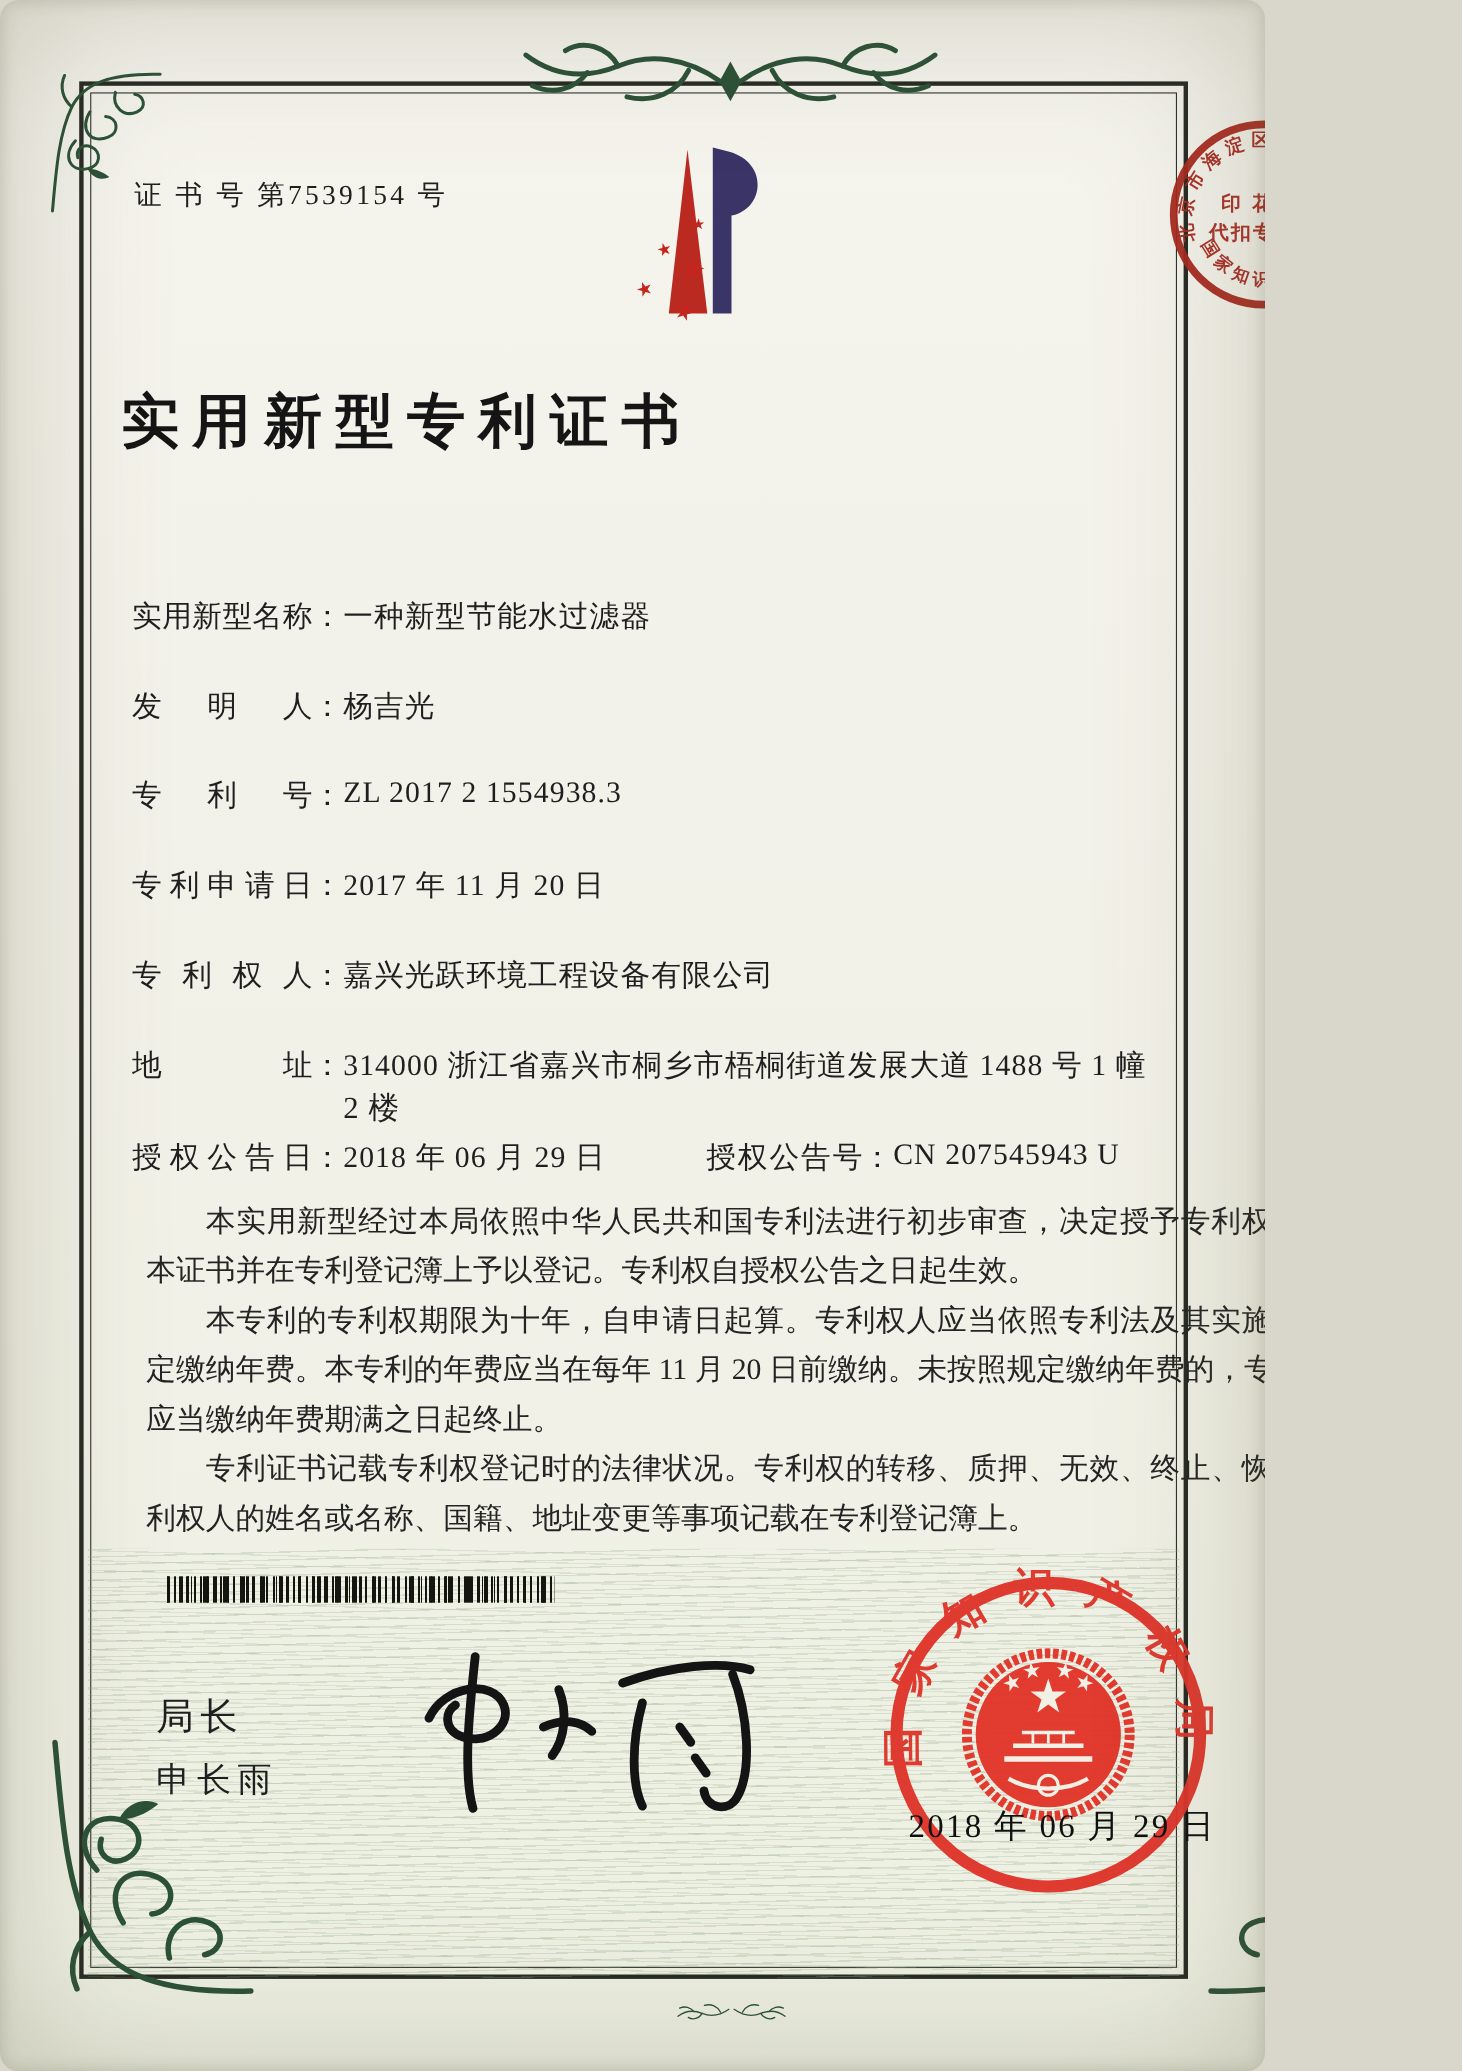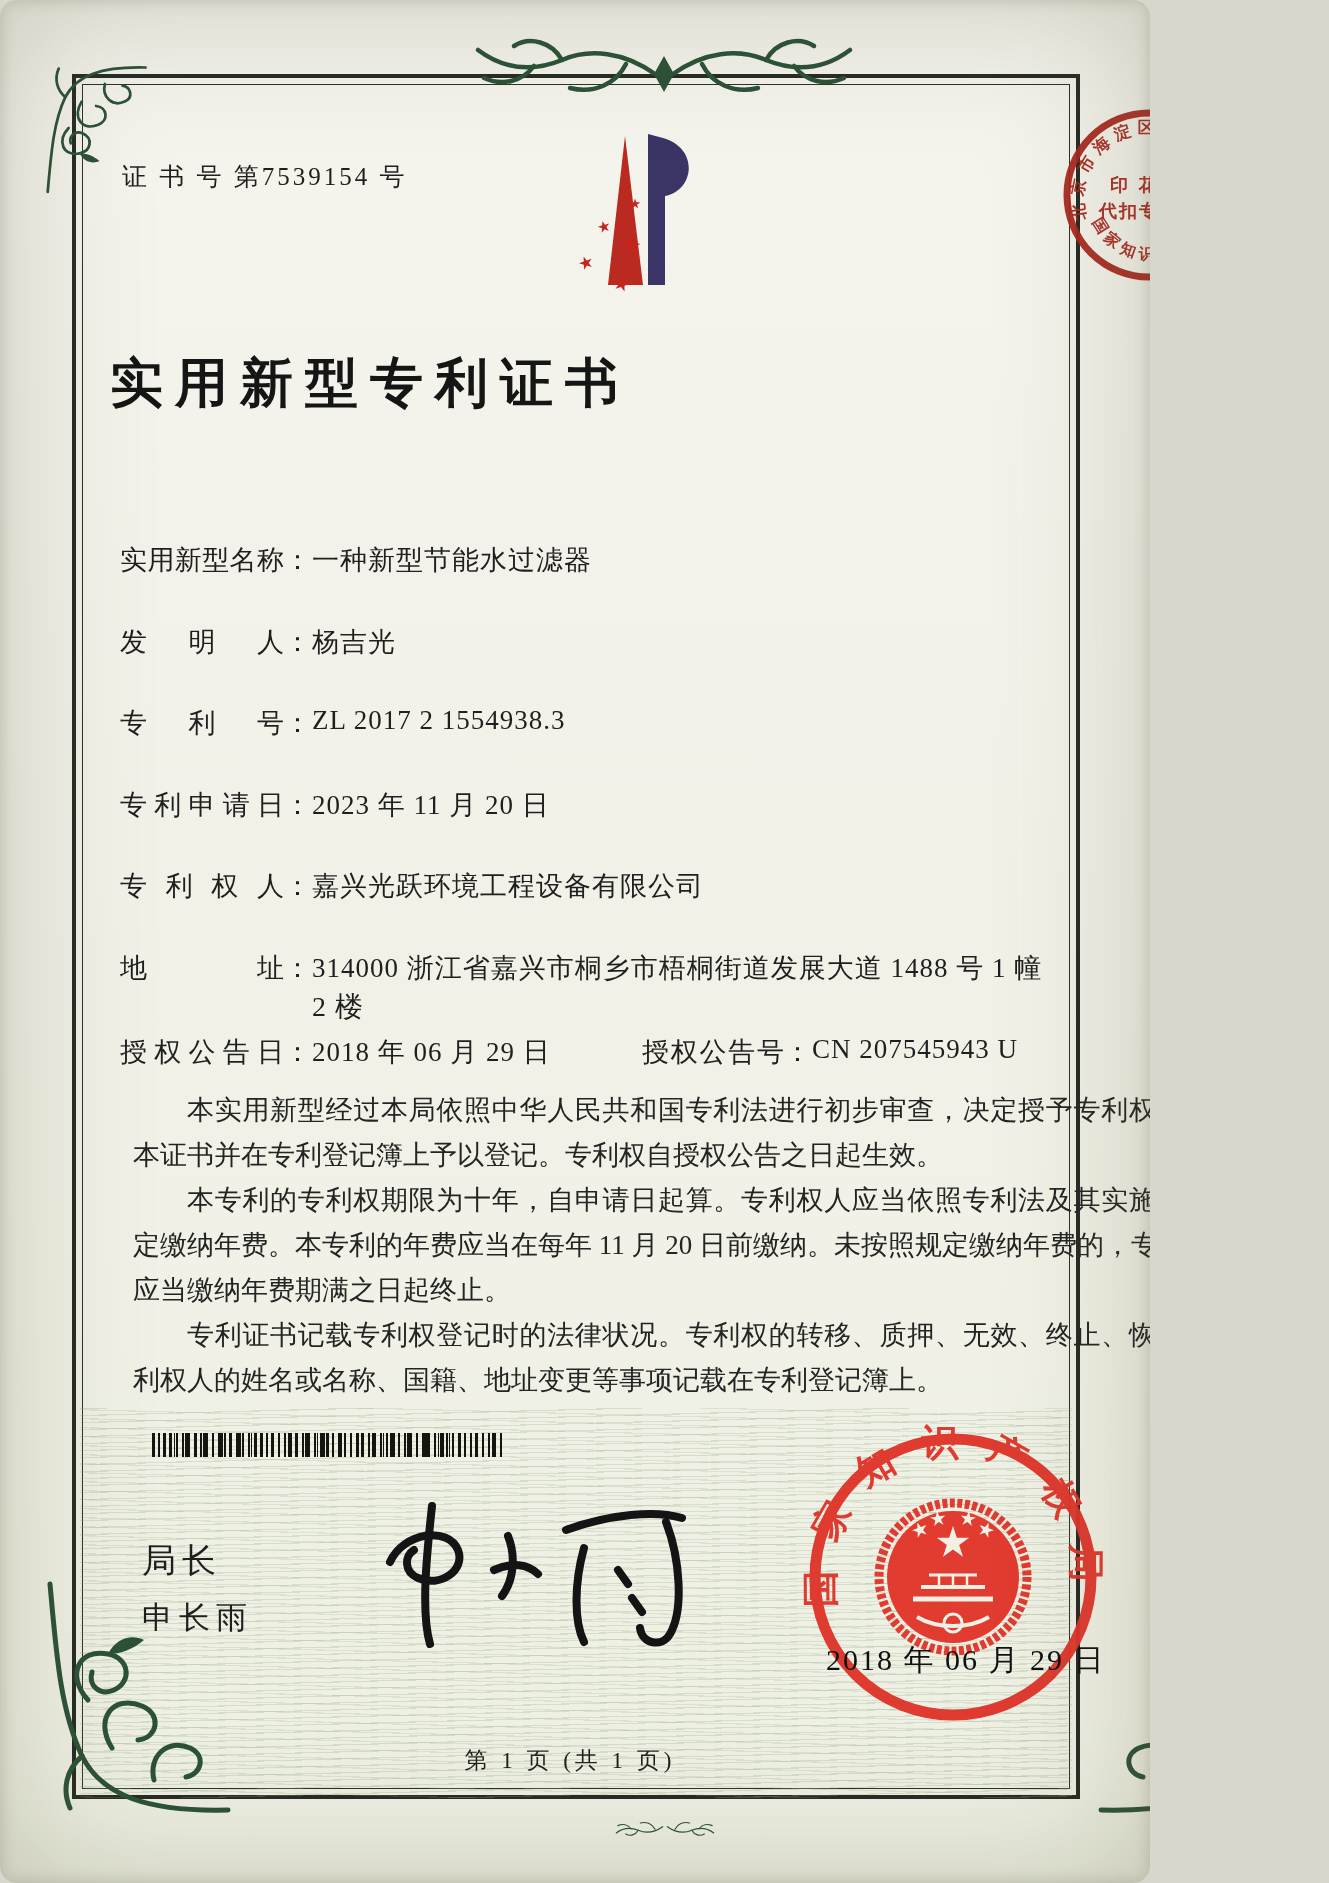--- a/index.html
+++ b/index.html
@@ -130,21 +130,21 @@
   <div class="frow" style="top:542px">
     <span class="flabel">实用新型名称</span><span class="fcolon">：</span><span class="fvalue">一种新型节能水过滤器</span>
   </div>
   <div class="frow" style="top:624px">
     <span class="flabel">发明人</span><span class="fcolon">：</span><span class="fvalue">杨吉光</span>
   </div>
   <div class="frow" style="top:705px">
     <span class="flabel">专利号</span><span class="fcolon">：</span><span class="fvalue">ZL 2017 2 1554938.3</span>
   </div>
   <div class="frow" style="top:787px">
-    <span class="flabel">专利申请日</span><span class="fcolon">：</span><span class="fvalue">2023 年 11 月 20 日</span>
+    <span class="flabel">专利申请日</span><span class="fcolon">：</span><span class="fvalue">2017 年 11 月 20 日</span>
   </div>
   <div class="frow" style="top:868px">
     <span class="flabel">专利权人</span><span class="fcolon">：</span><span class="fvalue">嘉兴光跃环境工程设备有限公司</span>
   </div>
   <div class="frow" style="top:950px">
     <span class="flabel">地址</span><span class="fcolon">：</span><span class="fvalue">314000 浙江省嘉兴市桐乡市梧桐街道发展大道 1488 号 1 幢</span>
   </div>
   <div class="addr2" style="top:988px">2 楼</div>
   <div class="frow" style="top:1034px">
     <span class="flabel">授权公告日</span><span class="fcolon">：</span><span class="fvalue">2018 年 06 月 29 日</span>
@@ -199,16 +199,15 @@
           <path d="M -40,22 H 40" stroke-width="5"></path>
           <path d="M -14,-2 V 8 M 14,-2 V 8 M 0,-2 V 8" stroke-width="2.5"></path>
           <path d="M -36,40 C -16,52 16,52 36,40" stroke-width="4"></path>
           <circle cy="46" r="9" stroke-width="3"></circle>
         </g>
       </g>
     </g>
   </svg>
   <div class="txt seal-date">2018 年 06 月 29 日</div>
 
-  <div class="txt page-footer">第 1 页 (共 1 页)</div>
 
   <div class="vignette"></div>
 </div>
 
 </body></html>

